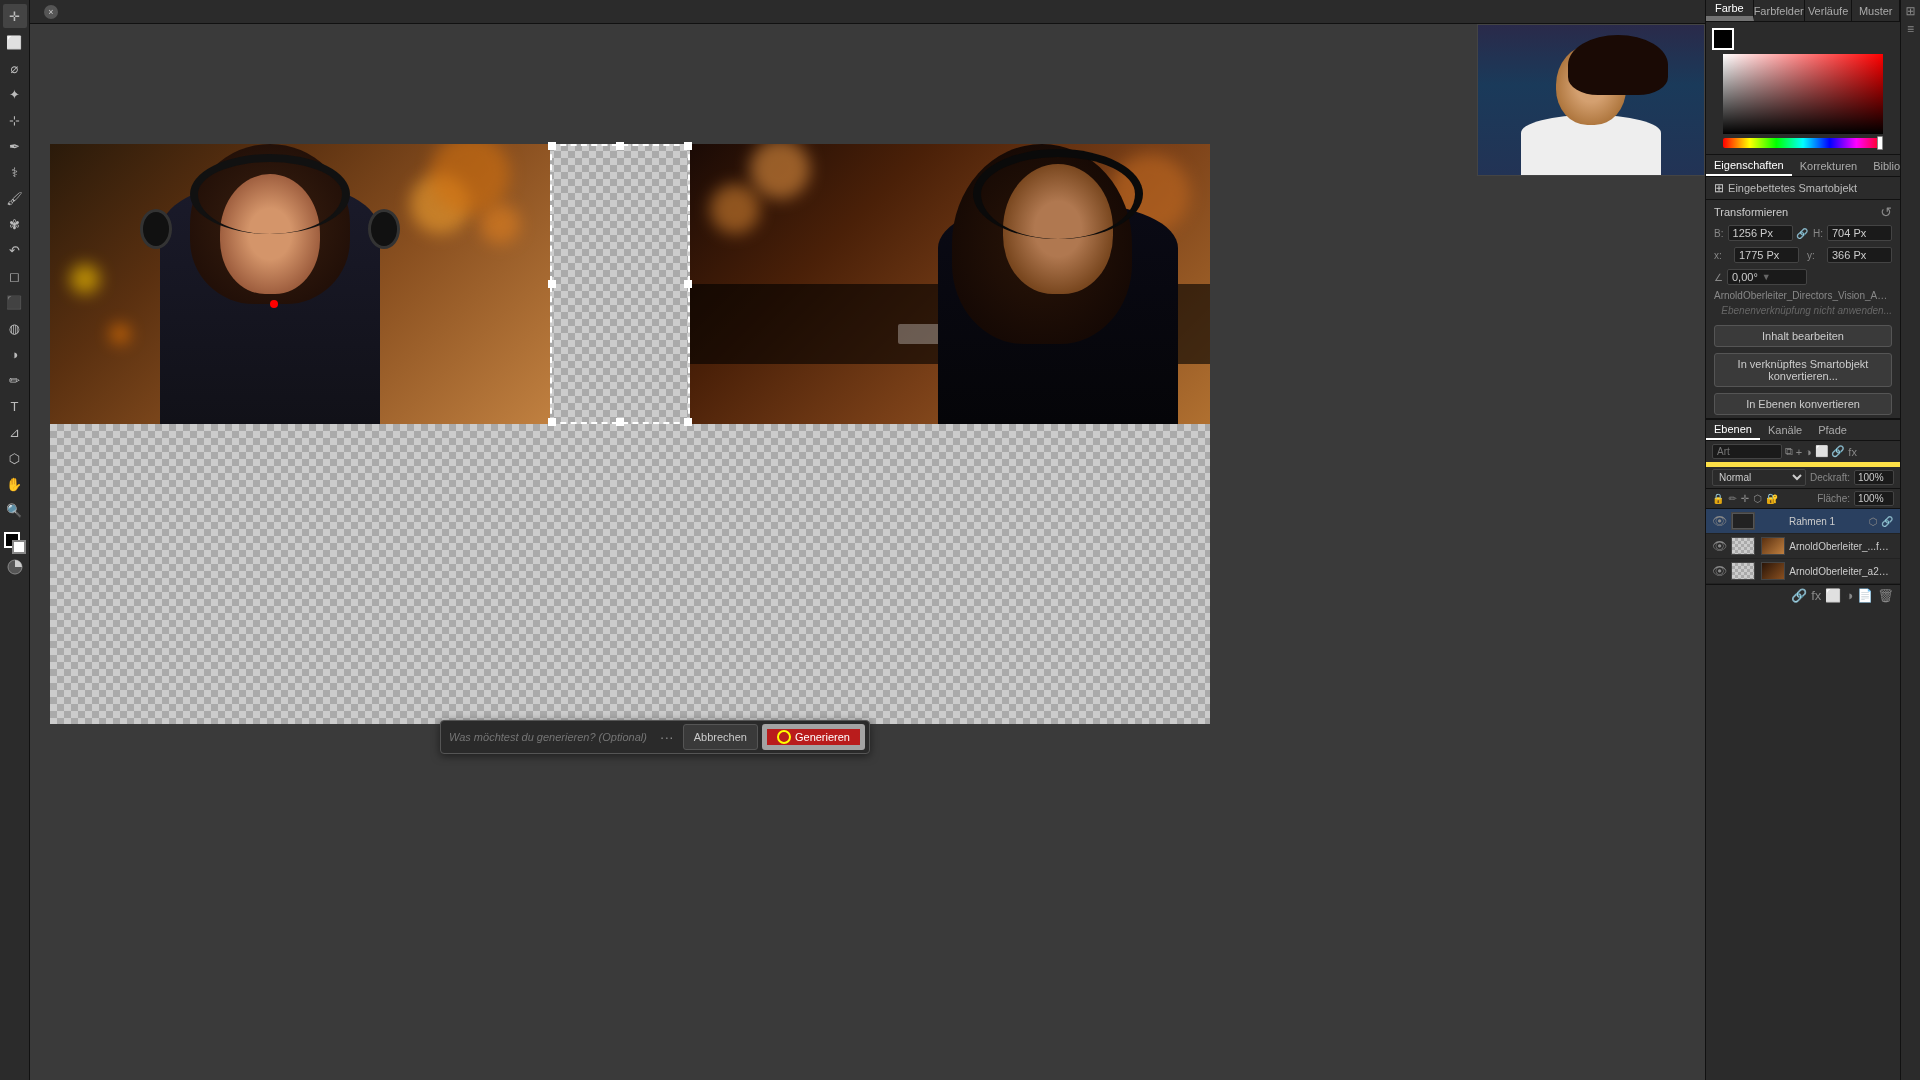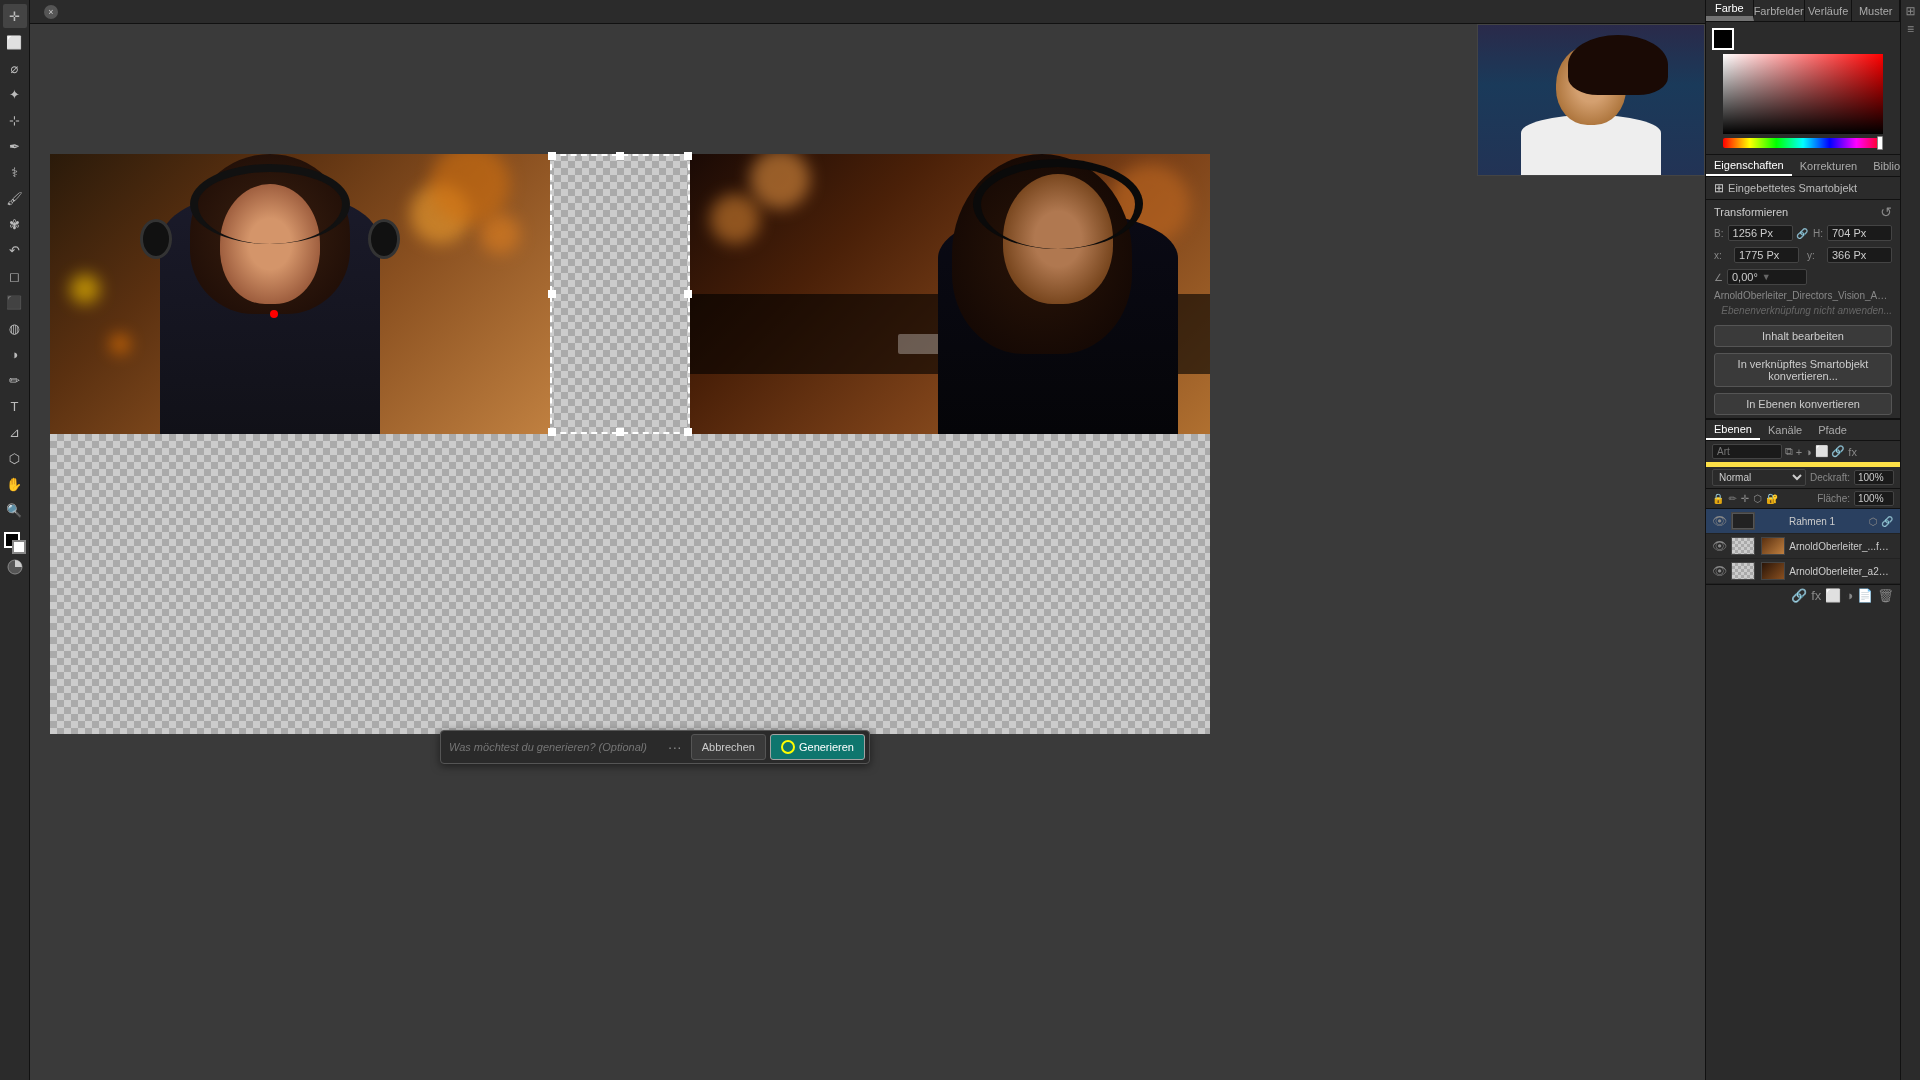--- a/index.html
+++ b/index.html
@@ -57,21 +57,21 @@
     #canvas-area {
       flex: 1;
       background: #3a3a3a;
       position: relative;
       overflow: hidden;
     }
 
     
     #canvas-board {
       position: absolute;
-      top: 130px; left: 20px;
+      top: 120px; left: 20px;
       width: 1160px; height: 580px;
     }
 
     .checker-board {
       width: 100%; height: 100%;
       background-image:
         linear-gradient(45deg, #aaa 25%, transparent 25%),
         linear-gradient(-45deg, #aaa 25%, transparent 25%),
         linear-gradient(45deg, transparent 75%, #aaa 75%),
         linear-gradient(-45deg, transparent 75%, #aaa 75%);
@@ -154,22 +154,22 @@
       border-radius: 3px;
       color: #ccc;
       font-size: 11px;
       cursor: pointer;
       margin: 0 4px;
       display: flex; align-items: center; justify-content: center;
     }
     #gen-generieren-btn {
       padding: 0 10px;
       height: 26px;
-      background: #0f766e;
-      border: 1px solid #a3a3a3;
+      background: #b91c1c;
+      border: 5px solid #a3a3a3;
       border-radius: 3px;
       color: #fff;
       font-size: 11px;
       cursor: pointer;
       margin-right: 4px;
       display: flex; align-items: center; justify-content: center;
       gap: 4px;
     }
     .gen-circle-icon {
       width: 14px; height: 14px;

